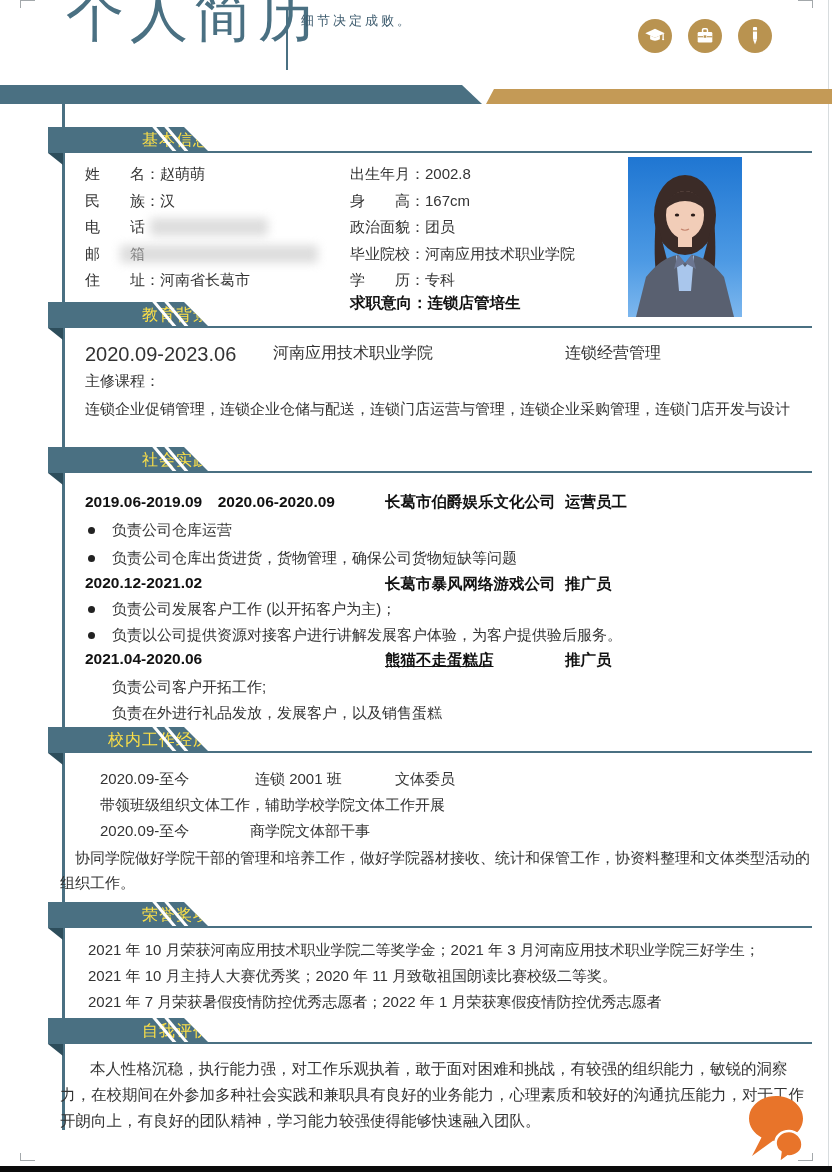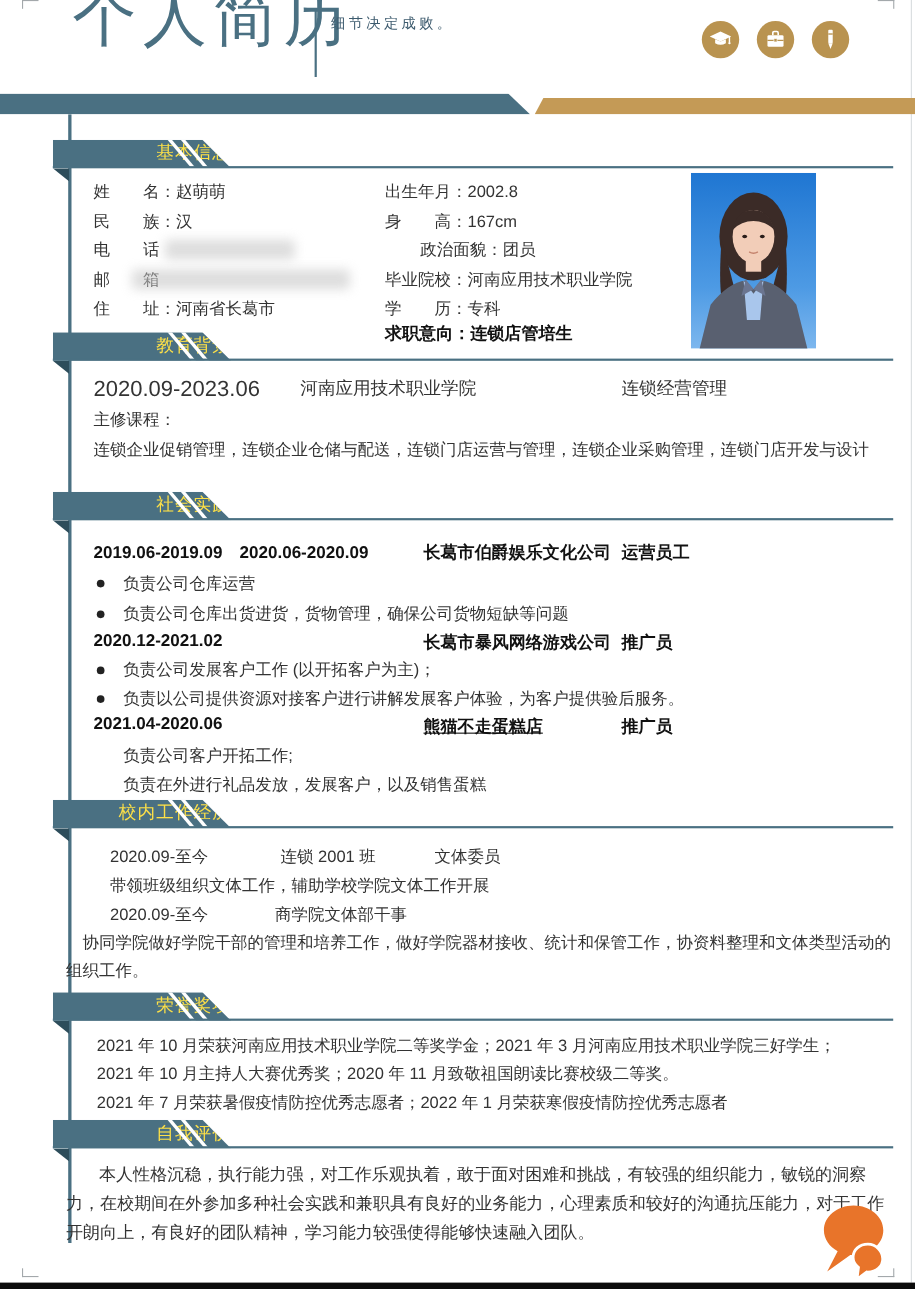--- a/index.html
+++ b/index.html
@@ -94,21 +94,21 @@
     <div class="t" style="left:85px;top:165px;">姓　　名：赵萌萌</div>
     <div class="t" style="left:85px;top:192px;">民　　族：汉</div>
     <div class="t" style="left:85px;top:218px;">电　　话</div>
     <div class="blur" style="left:150px;top:218px;width:118px;height:18px;"></div>
     <div class="t" style="left:85px;top:245px;">邮　　箱</div>
     <div class="blur" style="left:120px;top:245px;width:198px;height:18px;"></div>
     <div class="t" style="left:85px;top:271px;">住　　址：河南省长葛市</div>
 
     <div class="t" style="left:350px;top:165px;">出生年月：2002.8</div>
     <div class="t" style="left:350px;top:192px;">身　　高：167cm</div>
-    <div class="t" style="left:350px;top:218px;margin-left:32px;">政治面貌：团员</div>
+    <div class="t" style="left:350px;top:218px;">政治面貌：团员</div>
     <div class="t" style="left:350px;top:245px;">毕业院校：河南应用技术职业学院</div>
     <div class="t" style="left:350px;top:271px;">学　　历：专科</div>
     <div class="tb" style="left:350px;top:293px;">求职意向：连锁店管培生</div>
 
     <div class="photo">
       <svg width="114" height="160" viewBox="0 0 114 160">
         <defs>
             <linearGradient id="bg" x1="0" y1="0" x2="0" y2="1">
           <stop offset="0" stop-color="#1f76d2"></stop>
               <stop offset="0.65" stop-color="#4d9ae4"></stop>

